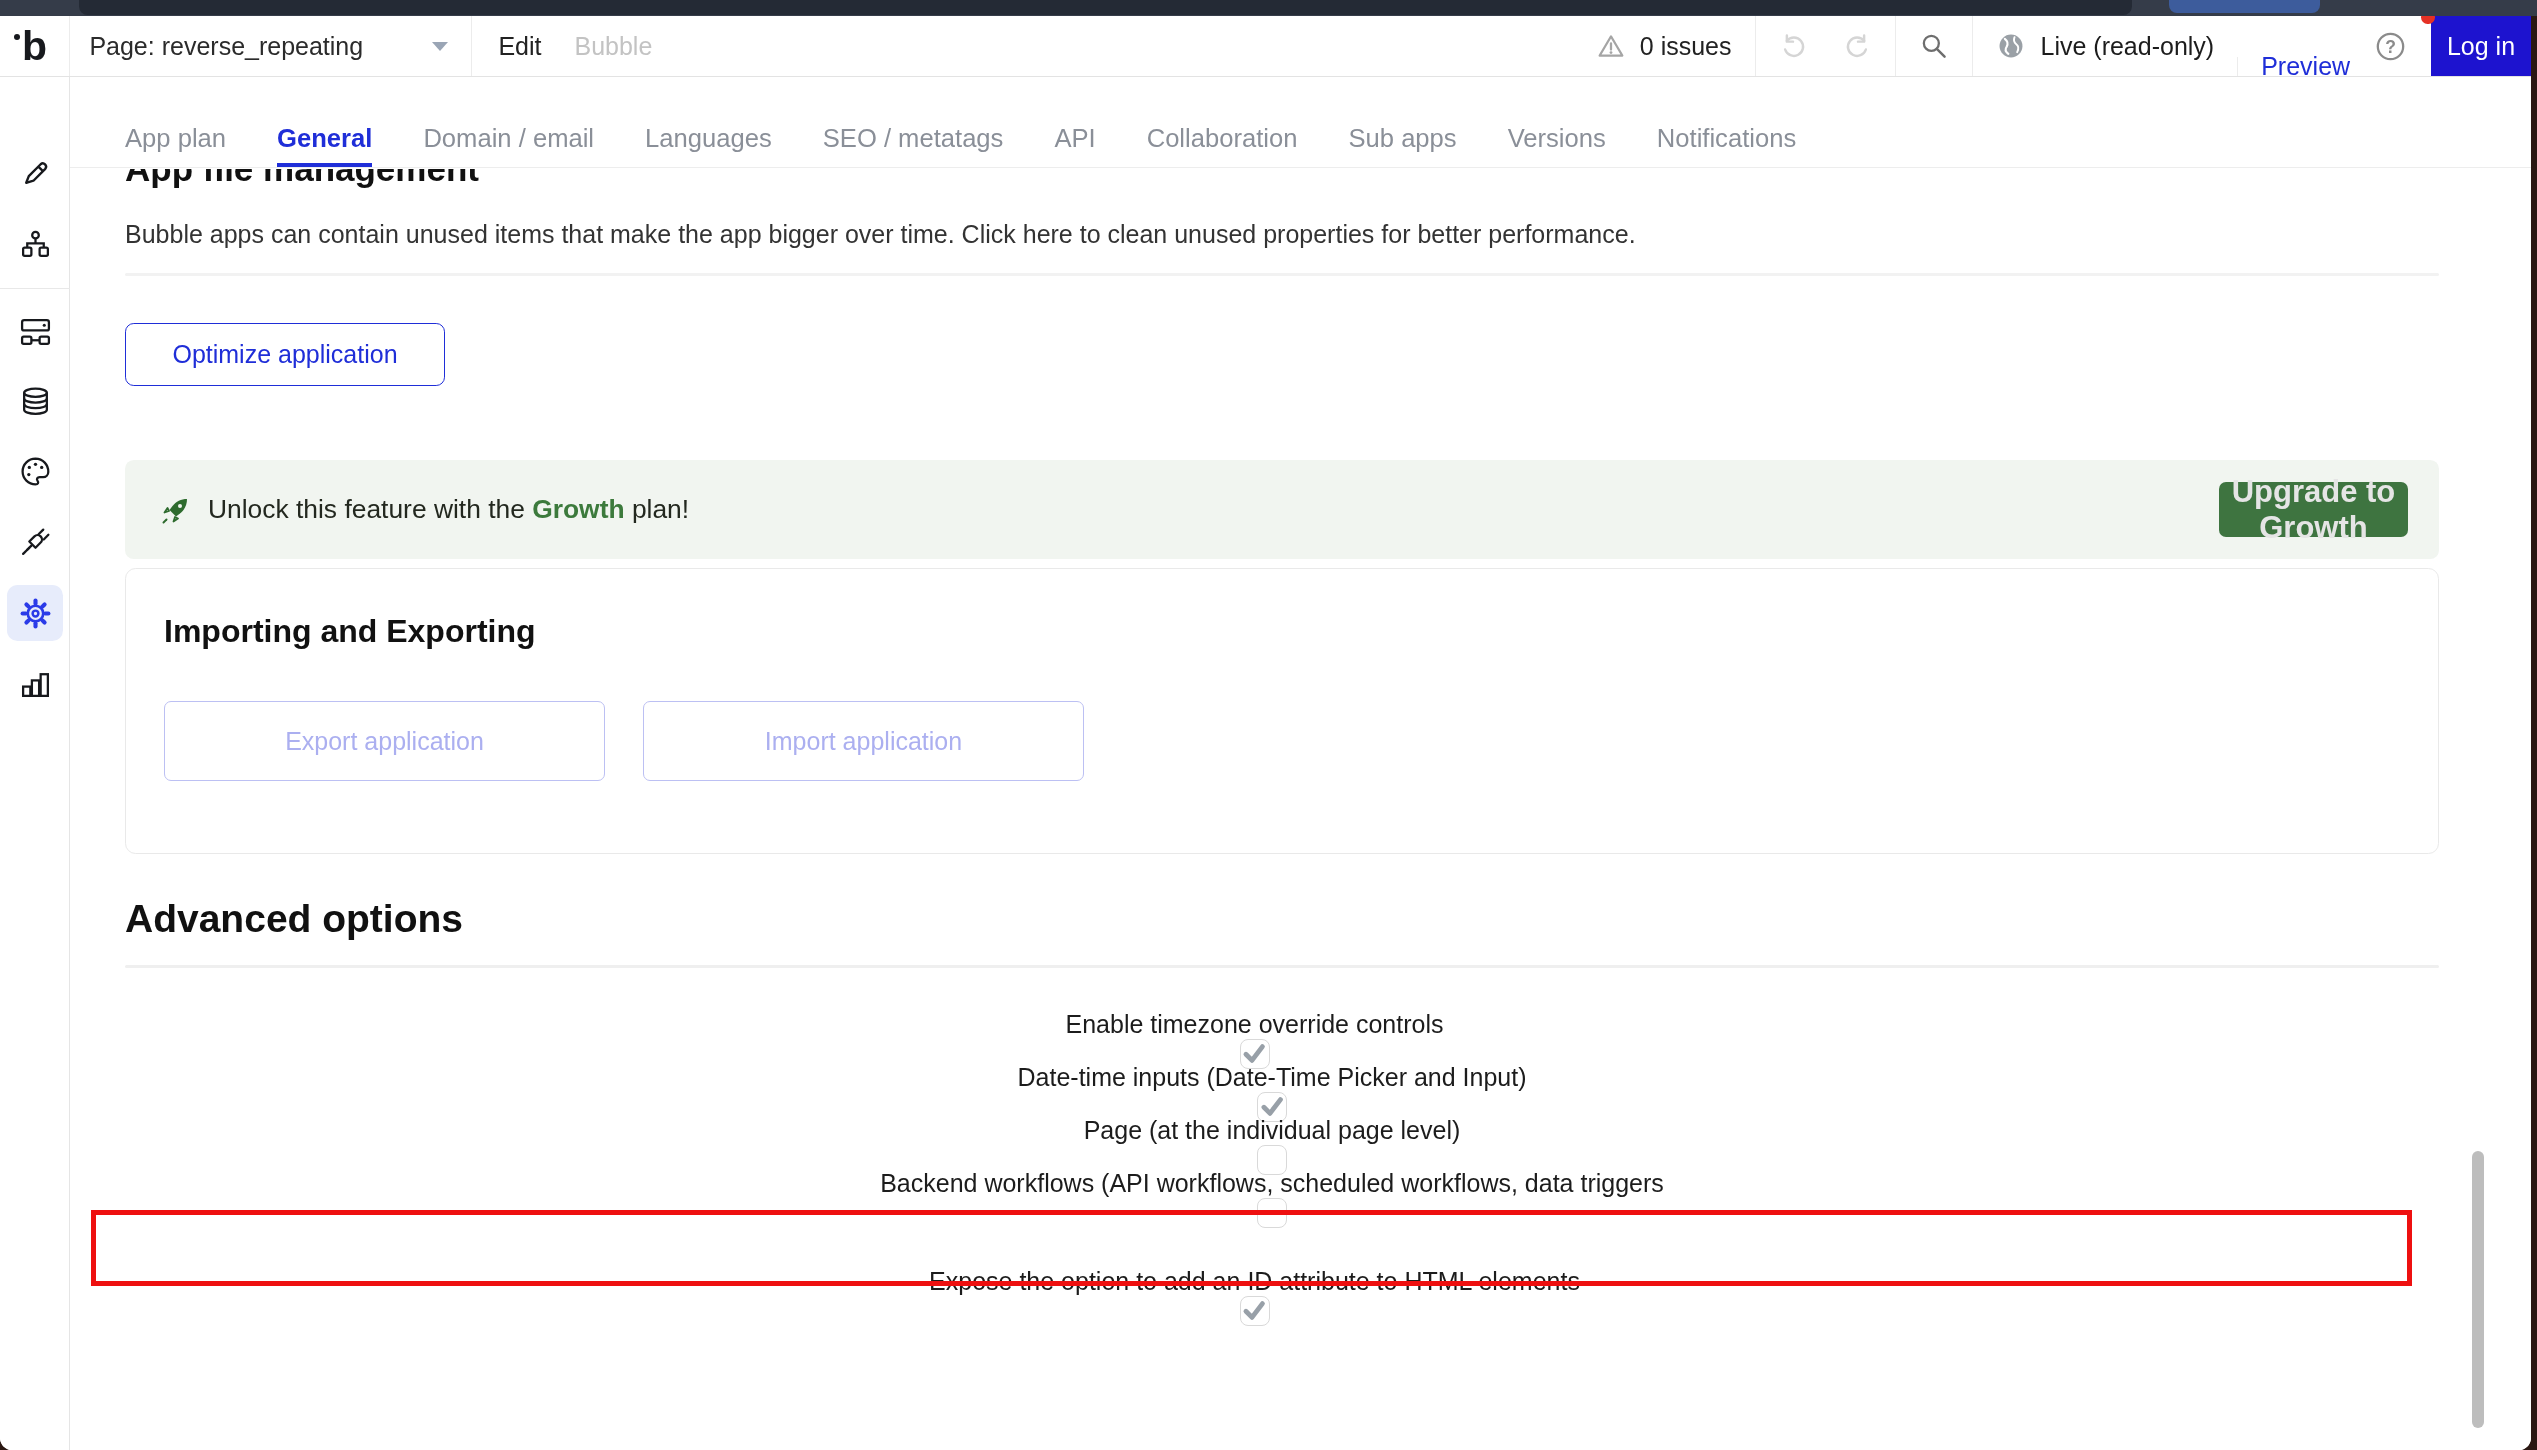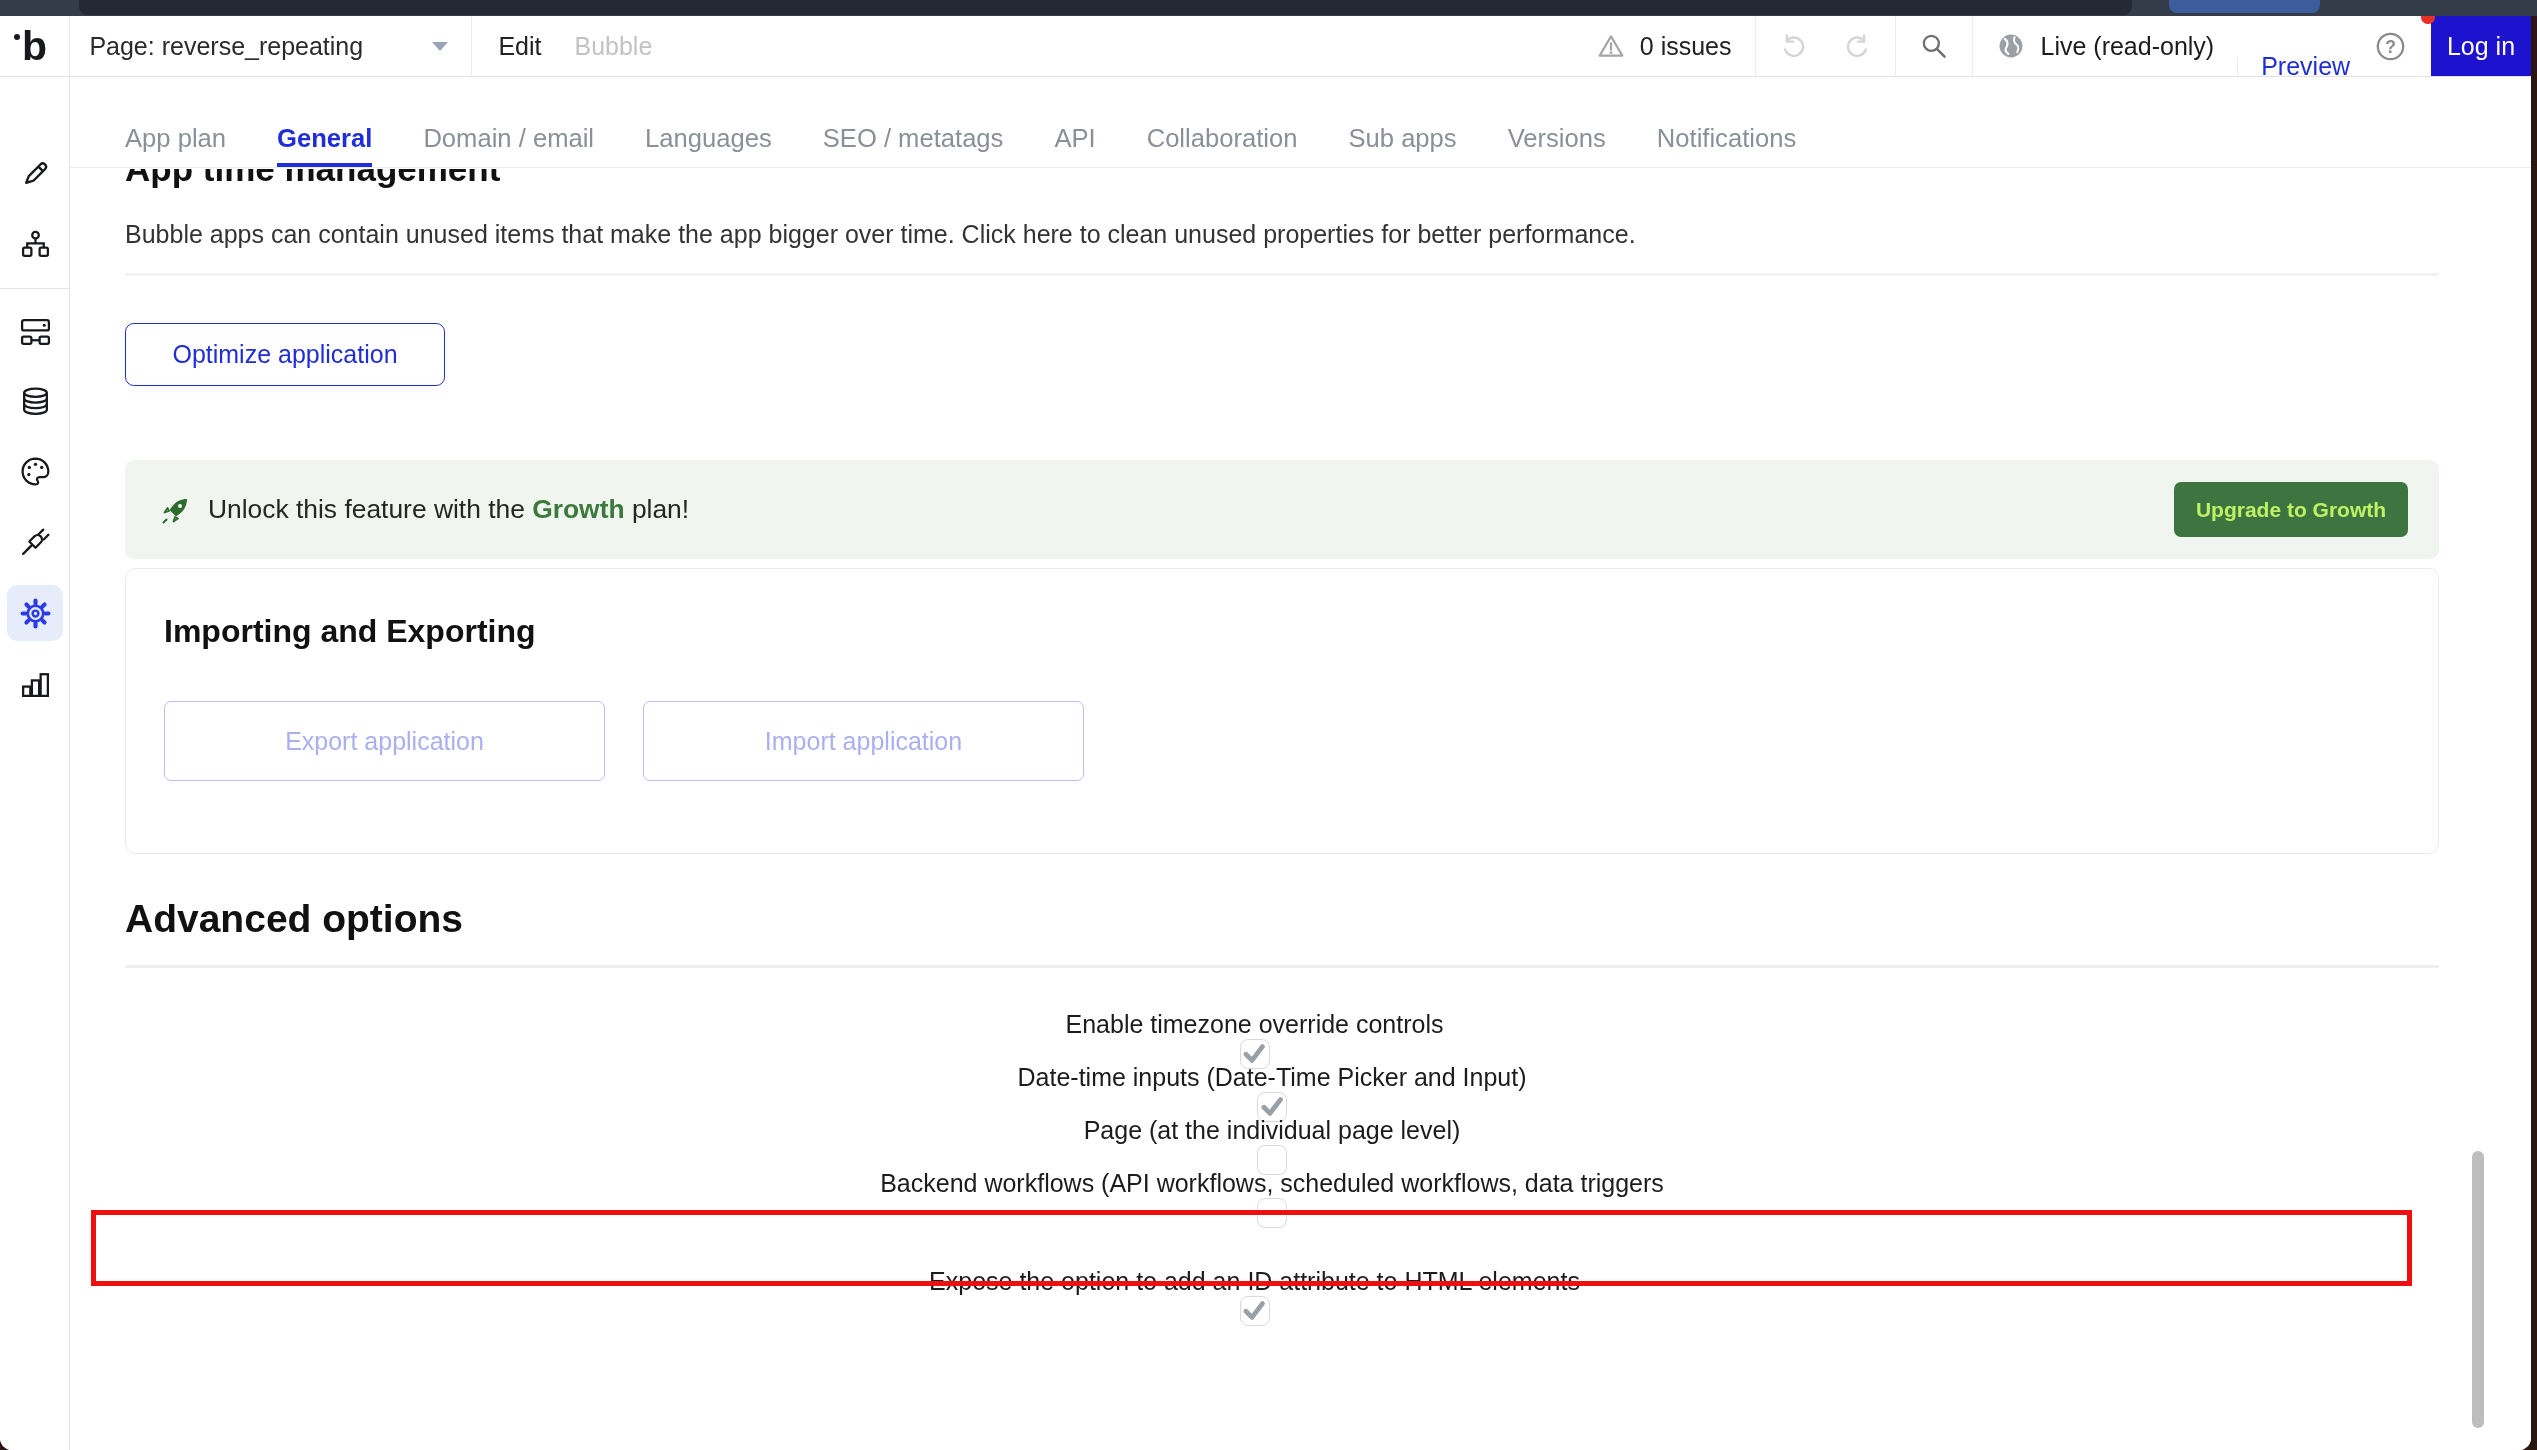--- a/index.html
+++ b/index.html
@@ -70,21 +70,21 @@
   .section-desc{position:absolute;top:51px;left:55px;font-size:25px;color:#333;}
   .divider{position:absolute;left:55px;width:2314px;height:2.6px;background:#f2f2f2;border-radius:1.8px;}
   .divider.d1{top:104px;}
   .divider.d2{top:796px;background:#efefef;}
 
   .optimize-btn{position:absolute;top:154px;left:55px;width:320px;height:63px;background:#fff;border:1.8px solid var(--accent-blue);border-radius:8.8px;color:var(--accent-blue);font-size:25px;display:flex;align-items:center;justify-content:center;cursor:pointer;}
 
   .banner{position:absolute;top:291px;left:55px;width:2314px;height:99px;background:var(--banner-bg);border-radius:8.8px;display:flex;align-items:center;padding:0 31px 0 35px;}
   .banner-text{font-size:26.4px;color:#23281f;margin-left:16px;}
   .banner-plan{color:var(--green-text);font-weight:700;margin-top:40px;}
-  .upgrade-btn{margin-left:auto;width:234px;height:55px;background:var(--green-dark);border:none;border-radius:7px;color:#bef264;font-size:21px;font-weight:700;display:flex;align-items:center;justify-content:center;cursor:pointer;}
+  .upgrade-btn{margin-left:auto;width:189px;height:55px;background:var(--green-dark);border:none;border-radius:7px;color:#e5e5e5;font-size:31px;font-weight:700;display:flex;align-items:center;justify-content:center;cursor:pointer;}
 
   .card{position:absolute;top:399px;left:55px;width:2314px;height:286px;background:#fff;border:1.8px solid #e9e9e9;border-radius:10.6px;}
   .card-title{position:absolute;top:44px;left:38px;font-size:32px;font-weight:700;color:#111;}
   .card-buttons{position:absolute;top:132px;left:38px;display:flex;gap:38px;}
   .ghost-btn{width:441px;height:80px;background:#fff;border:1.8px solid #bcc0f3;border-radius:7px;color:#abaff0;font-size:25px;display:flex;align-items:center;justify-content:center;cursor:pointer;}
 
   .advanced-title{position:absolute;top:728px;left:55px;font-size:39px;font-weight:700;color:#111;}
 
   .adv-row{position:absolute;left:55px;width:2314px;height:53px;display:flex;align-items:center;justify-content:space-between;padding-right:55px;flex-direction:column;}
   .adv-row .adv-label{font-size:25px;color:var(--ink);}
@@ -262,21 +262,21 @@
         <span class="tab">SEO / metatags</span>
         <span class="tab">API</span>
         <span class="tab">Collaboration</span>
         <span class="tab">Sub apps</span>
         <span class="tab">Versions</span>
         <span class="tab">Notifications</span>
       </div>
 
       <div class="content">
 
-        <h2 class="clipped-heading">App time management</h2>
+        <h2 class="clipped-heading">App file management</h2>
 
         <p class="section-desc">Bubble apps can contain unused items that make the app bigger over time. Click here to clean unused properties for better performance.</p>
 
         <div class="divider d1"></div>
 
         <button class="optimize-btn">Optimize application</button>
 
         <div class="banner">
           <svg width="32" height="32" viewBox="0 0 32 32">
             <path d="M27 5 c-6 0-11 2.5-14.5 7 l-3 4 l6.5 6.5 l4-3 C24.5 16 27 11 27 5 z" fill="#2e6b2e"></path>

